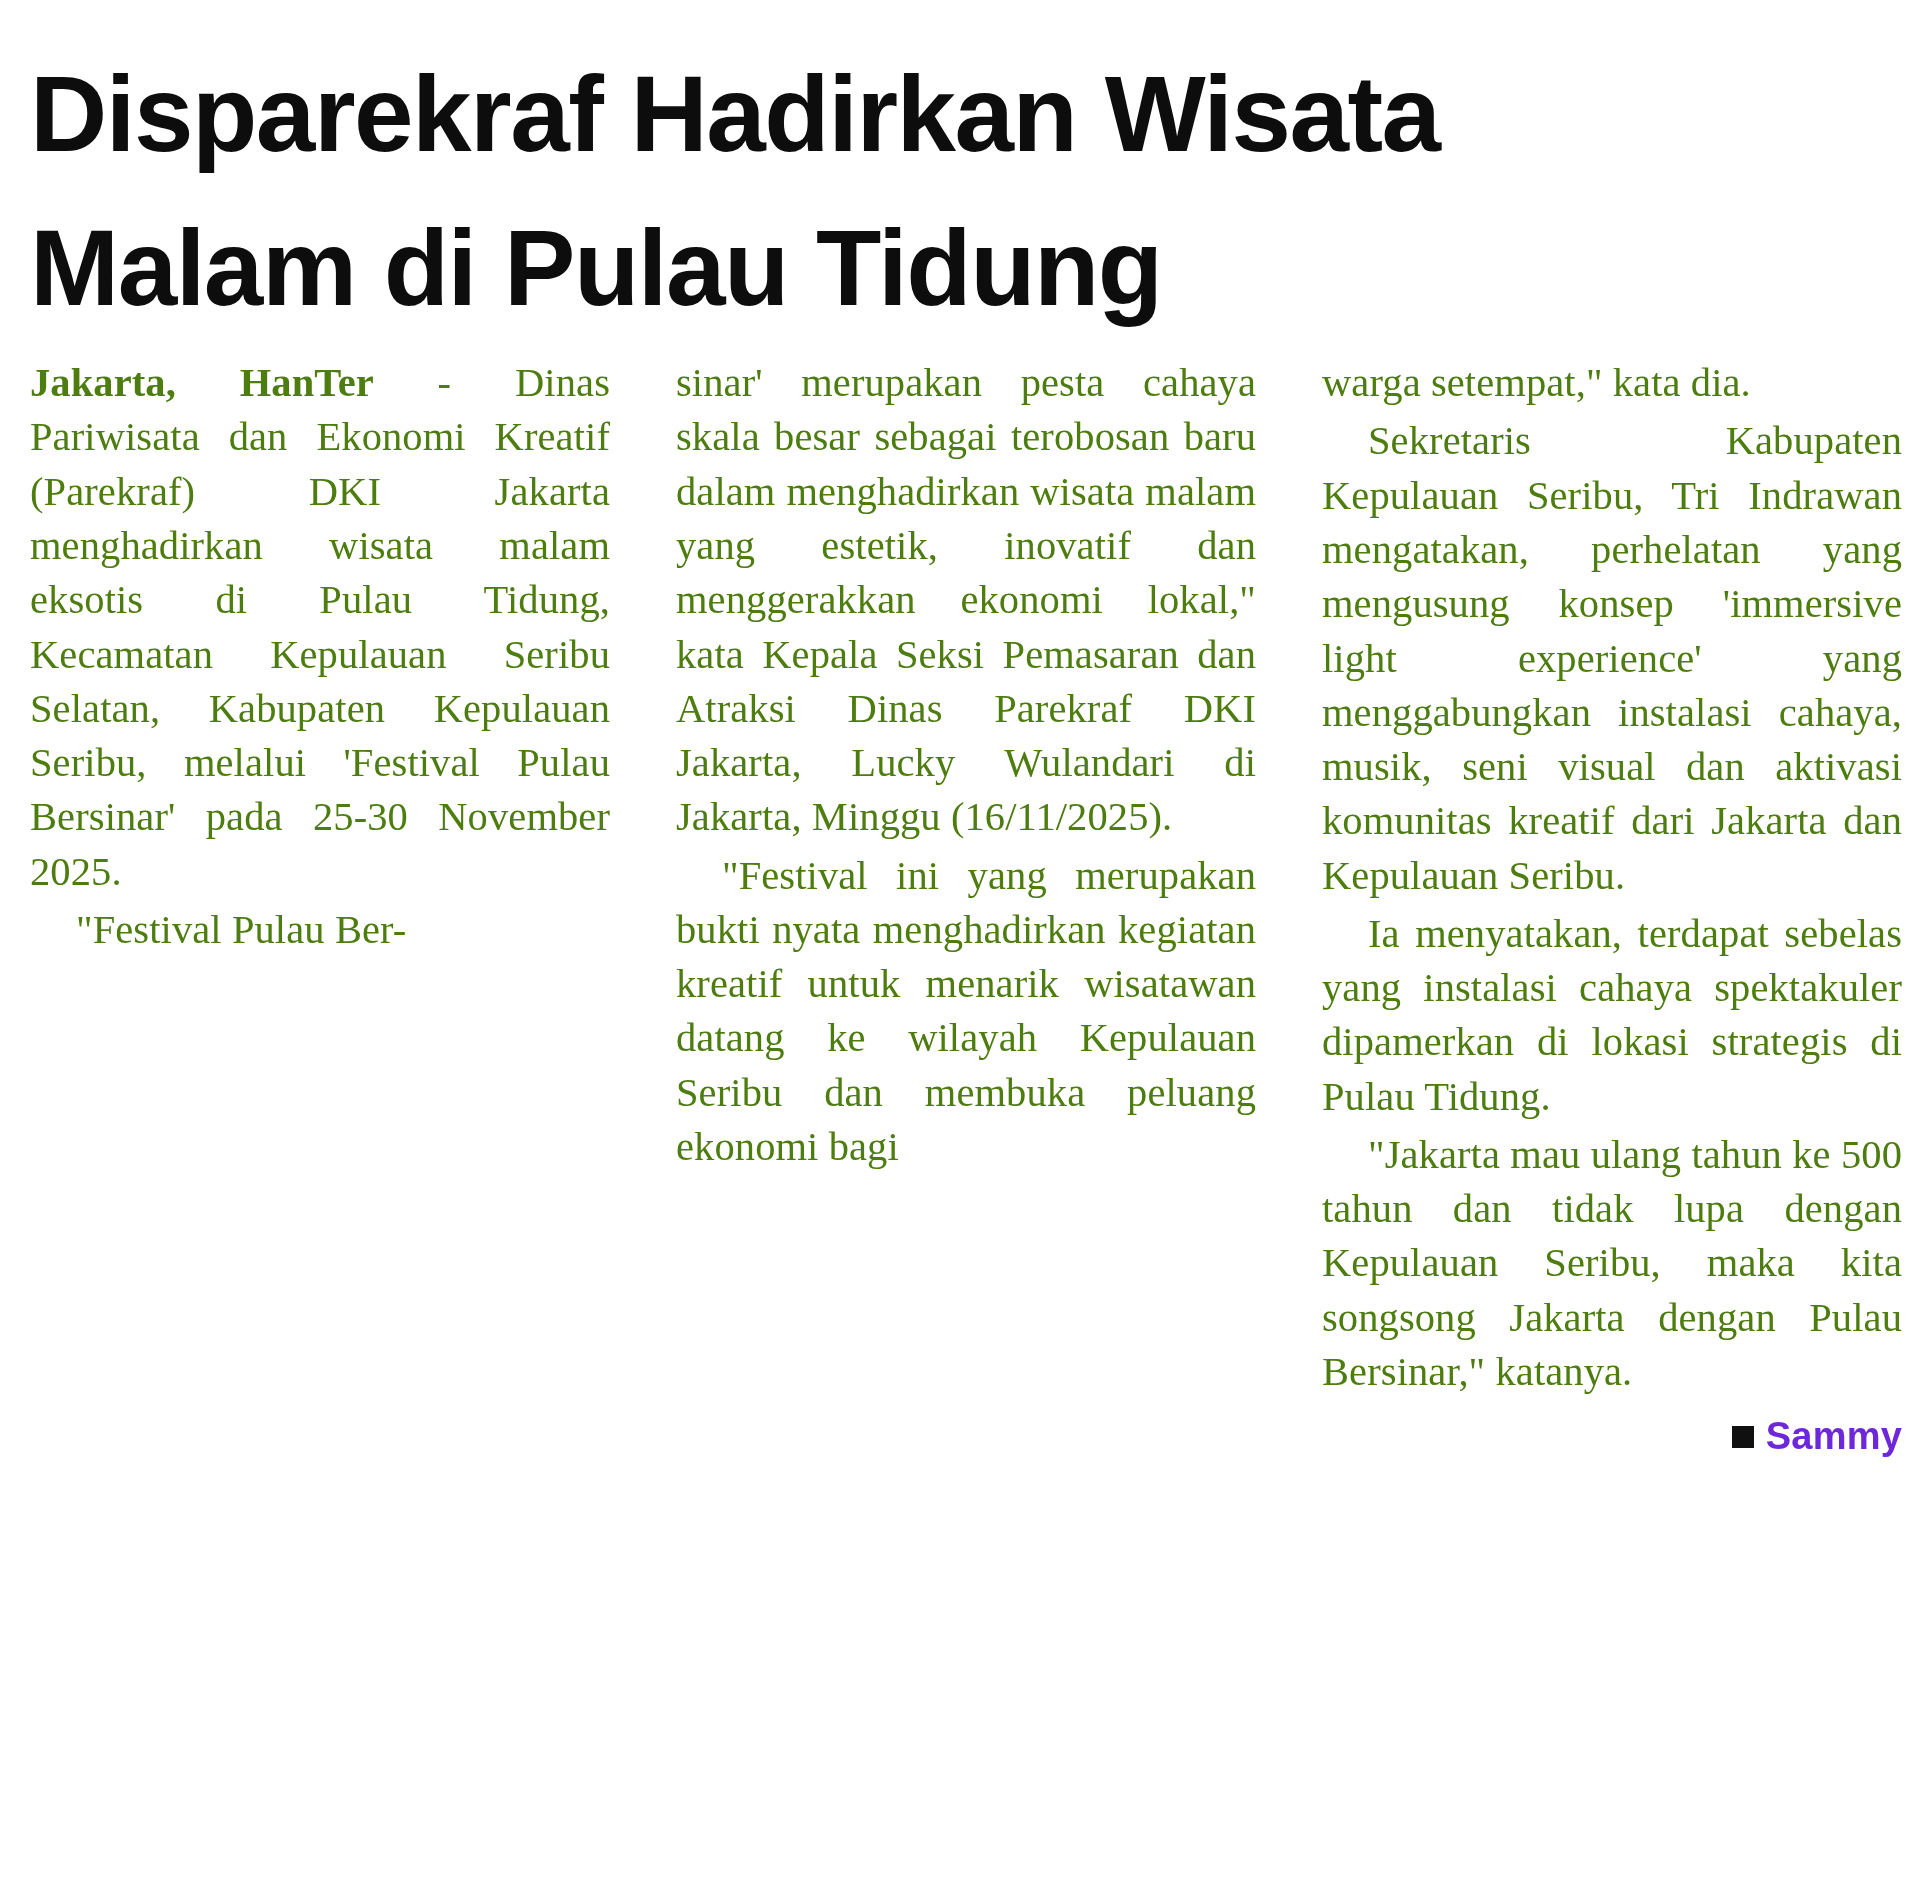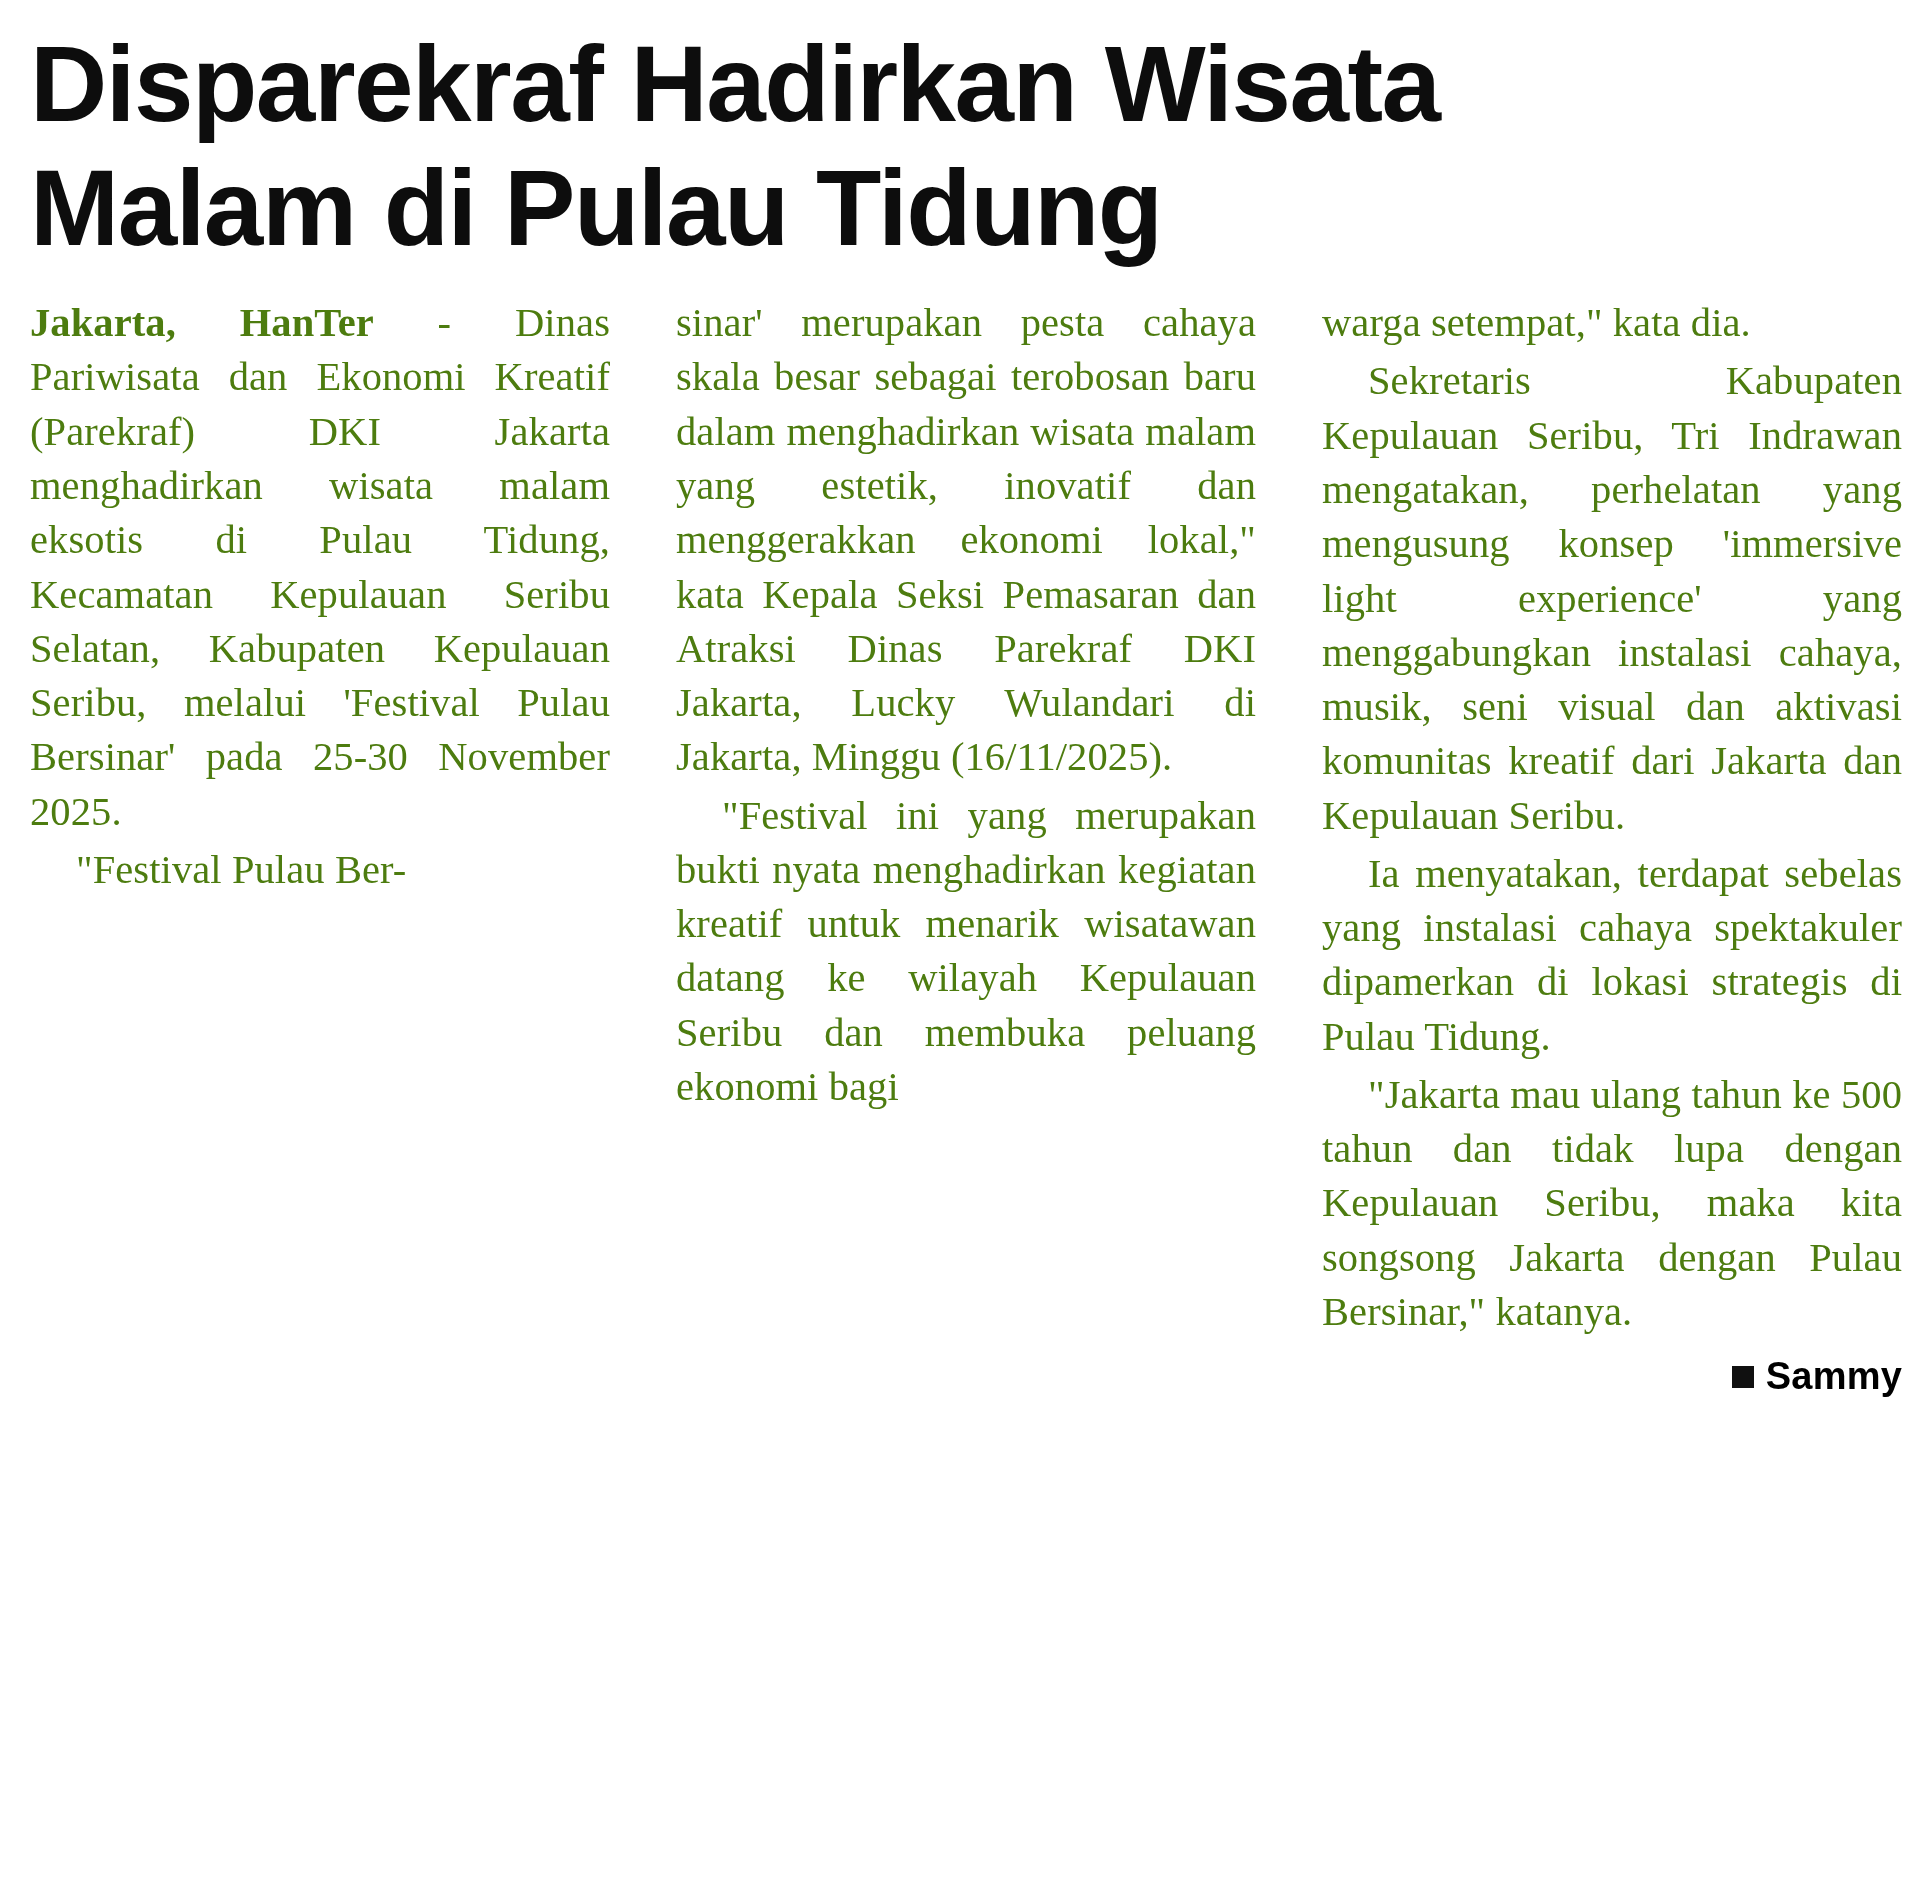--- a/index.html
+++ b/index.html
@@ -27,20 +27,21 @@
     font-size: 107px;
     line-height: 1.16;
     letter-spacing: -1.5px;
     color: #0d0d0d;
     margin: 0 0 26px 0;
     max-width: 1590px;
   }
   .headline .ln {
     display: block;
     white-space: nowrap;
+    margin-top: 30px;
   }
   .columns {
     display: flex;
     flex-direction: row;
     gap: 66px;
     align-items: flex-start;
   }
   .col {
     width: 580px;
     flex: 0 0 580px;
@@ -63,21 +64,21 @@
   }
   .lead-in {
     font-weight: bold;
   }
   .byline {
     margin-top: 16px;
     text-align: right;
     font-family: "Liberation Sans", sans-serif;
     font-weight: bold;
     font-size: 38px;
-    color: #000000;
+    color: #6d28d9;
     letter-spacing: 0.2px;
   }
   .byline .sq {
     display: inline-block;
     width: 22px;
     height: 22px;
     background: #101010;
     margin-right: 12px;
     vertical-align: 1px;
   }

